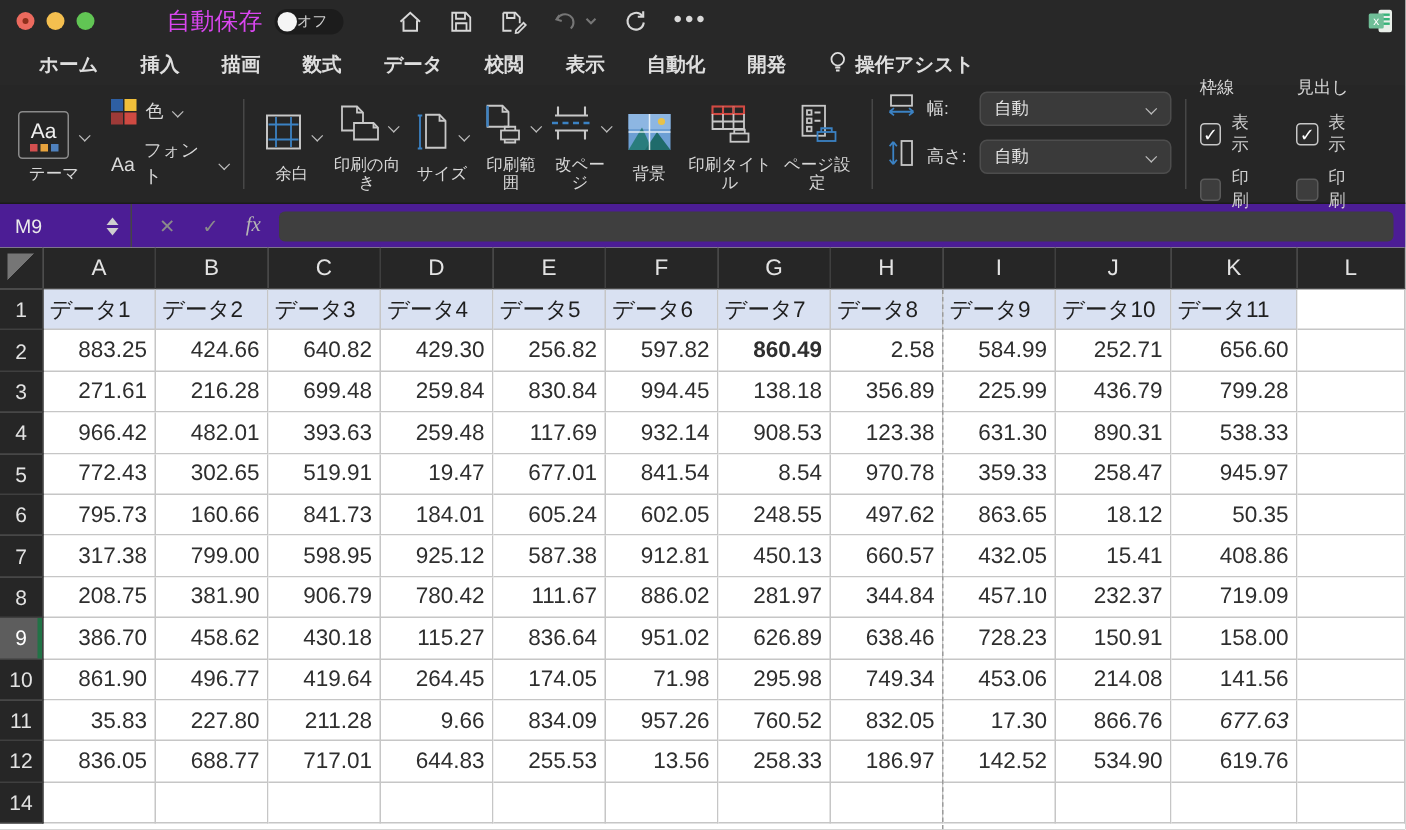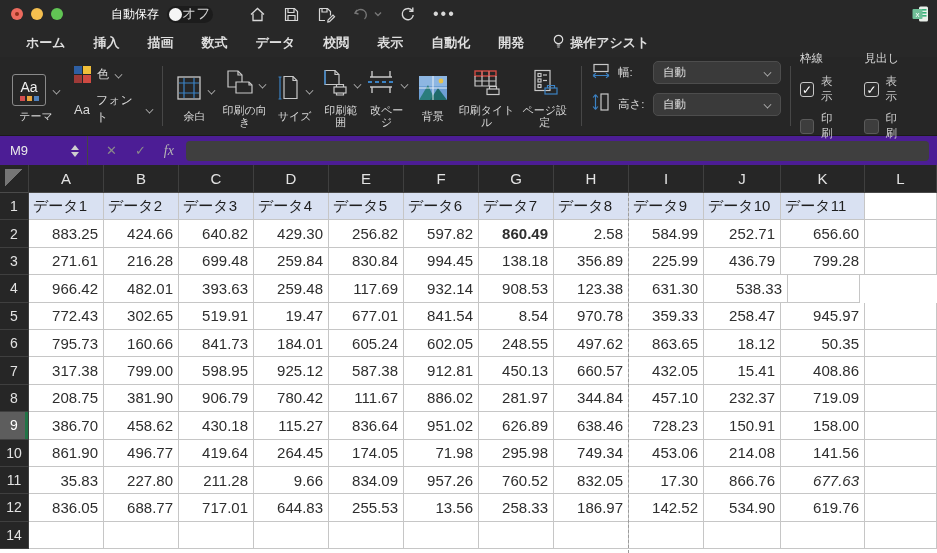--- a/index.html
+++ b/index.html
@@ -8,25 +8,25 @@
   .app { width:937px; height:553px; position:relative; background:#262626; }
 
   
   .titlebar { height:28px; background:#282828; display:flex; align-items:center; }
   .lights { display:flex; gap:8px; padding:0 10px 0 11px; align-items:center; }
   .light { width:12px; height:12px; border-radius:50%; display:inline-flex; align-items:center; justify-content:center; cursor:default; }
   .light.red { background:#ec6a5e; }
   .light.red .dot { width:4px; height:4px; border-radius:50%; background:#90301c; }
   .light.yellow { background:#f4bf4f; }
   .light.green { background:#61c554; }
-  .autosave-label { color:#ffffff; font-size:12px; margin-left:38px; }
+  .autosave-label { color:#d946ef; font-size:16px; margin-left:38px; }
   .toggle { width:46px; height:17px; background:#1c1c1c; border-radius:9px; margin-left:8px;
     display:flex; align-items:center; cursor:pointer; }
   .toggle .knob { width:13px; height:13px; background:#f5f5f5; border-radius:50%; margin-left:2px; }
-  .toggle .state { color:#cfcfcf; font-size:14px; margin-left:0; }
+  .toggle .state { color:#cfcfcf; font-size:10px; margin-left:0; }
   .tb-icons { display:flex; align-items:center; gap:17px; margin-left:36px; }
   .tb-icons svg { display:block; }
   .tb-more { color:#d8d8d8; font-size:16px; letter-spacing:2px; line-height:10px; }
   .chevline { display:flex; align-items:center; gap:4px; }
   .doc-icon { position:absolute; right:8px; top:5px; }
 
   
   .tabbar { height:29px; background:#282828; display:flex; align-items:stretch; padding-left:12px; }
   .tab { position:relative; display:flex; align-items:center; gap:5px; padding:0 14px;
     color:#dedede; font-size:13px; font-weight:700; cursor:pointer; }
@@ -505,20 +505,21 @@
         <div class="rowhead">4</div>
         <div class="cell num" style="flex: 0 0 75px; width: 75px;">966.42</div>
         <div class="cell num" style="flex: 0 0 75px; width: 75px;">482.01</div>
         <div class="cell num" style="flex: 0 0 75px; width: 75px;">393.63</div>
         <div class="cell num" style="flex: 0 0 75px; width: 75px;">259.48</div>
         <div class="cell num" style="flex: 0 0 75px; width: 75px;">117.69</div>
         <div class="cell num" style="flex: 0 0 75px; width: 75px;">932.14</div>
         <div class="cell num" style="flex: 0 0 75px; width: 75px;">908.53</div>
         <div class="cell num" style="flex: 0 0 75px; width: 75px;">123.38</div>
         <div class="cell num" style="flex: 0 0 75px; width: 75px;">631.30</div>
+        <div class="cell num" style="flex: 0 0 77px; width: 77px;">890.31</div>
         <div class="cell num" style="flex: 0 0 84px; width: 84px;">538.33</div>
         <div class="cell num" style="flex: 0 0 72px; width: 72px;"></div>
       </div>
       <div class="grow drow">
         <div class="rowhead">5</div>
         <div class="cell num" style="flex: 0 0 75px; width: 75px;">772.43</div>
         <div class="cell num" style="flex: 0 0 75px; width: 75px;">302.65</div>
         <div class="cell num" style="flex: 0 0 75px; width: 75px;">519.91</div>
         <div class="cell num" style="flex: 0 0 75px; width: 75px;">19.47</div>
         <div class="cell num" style="flex: 0 0 75px; width: 75px;">677.01</div>

